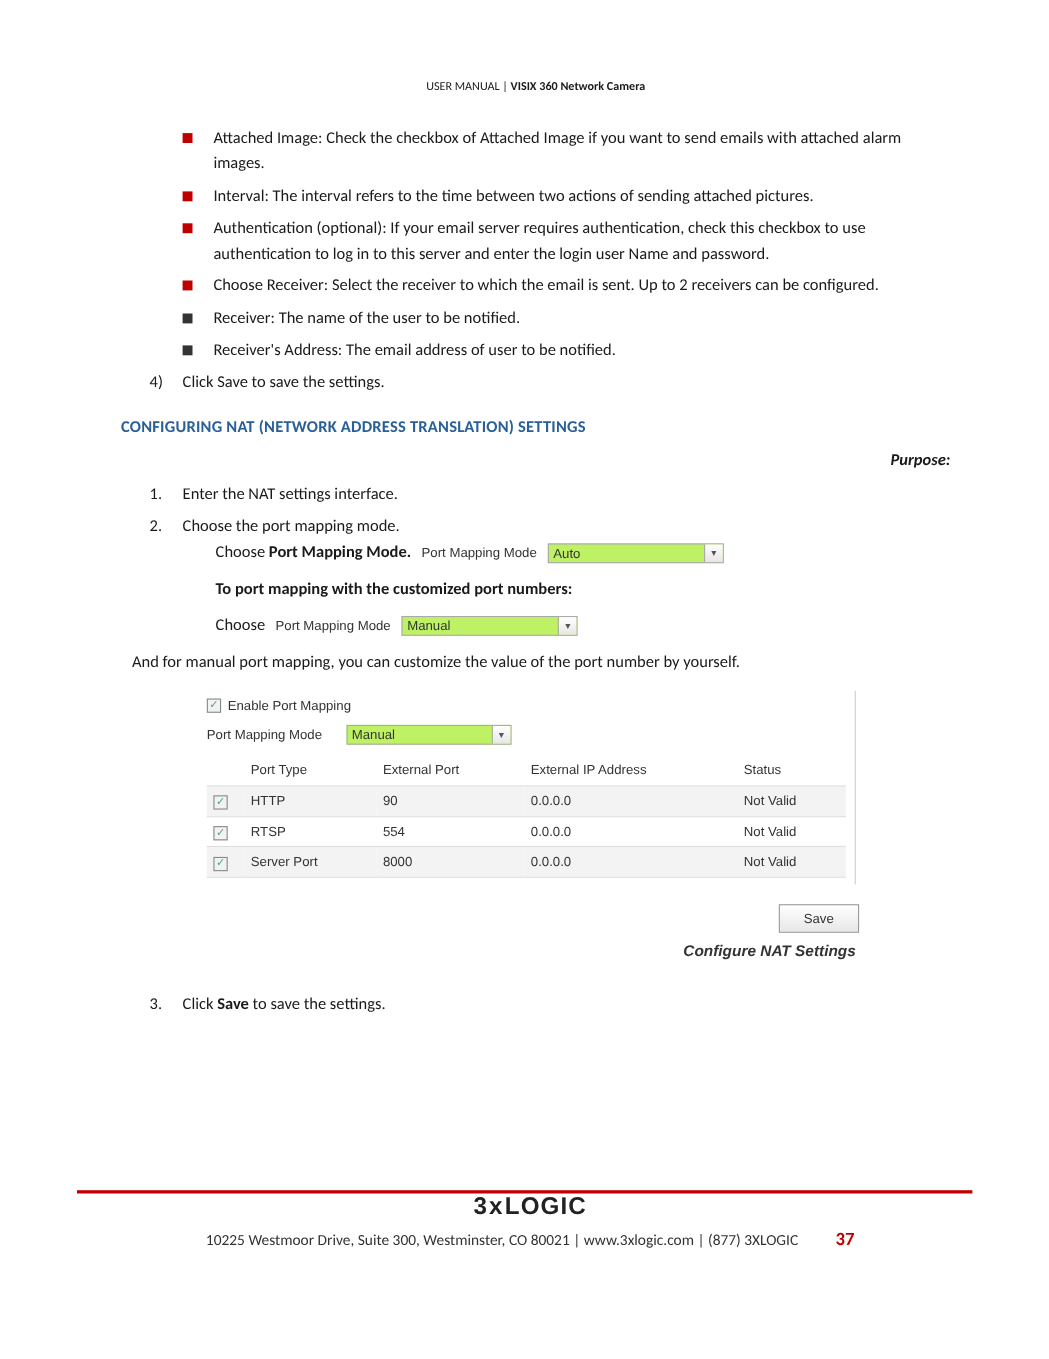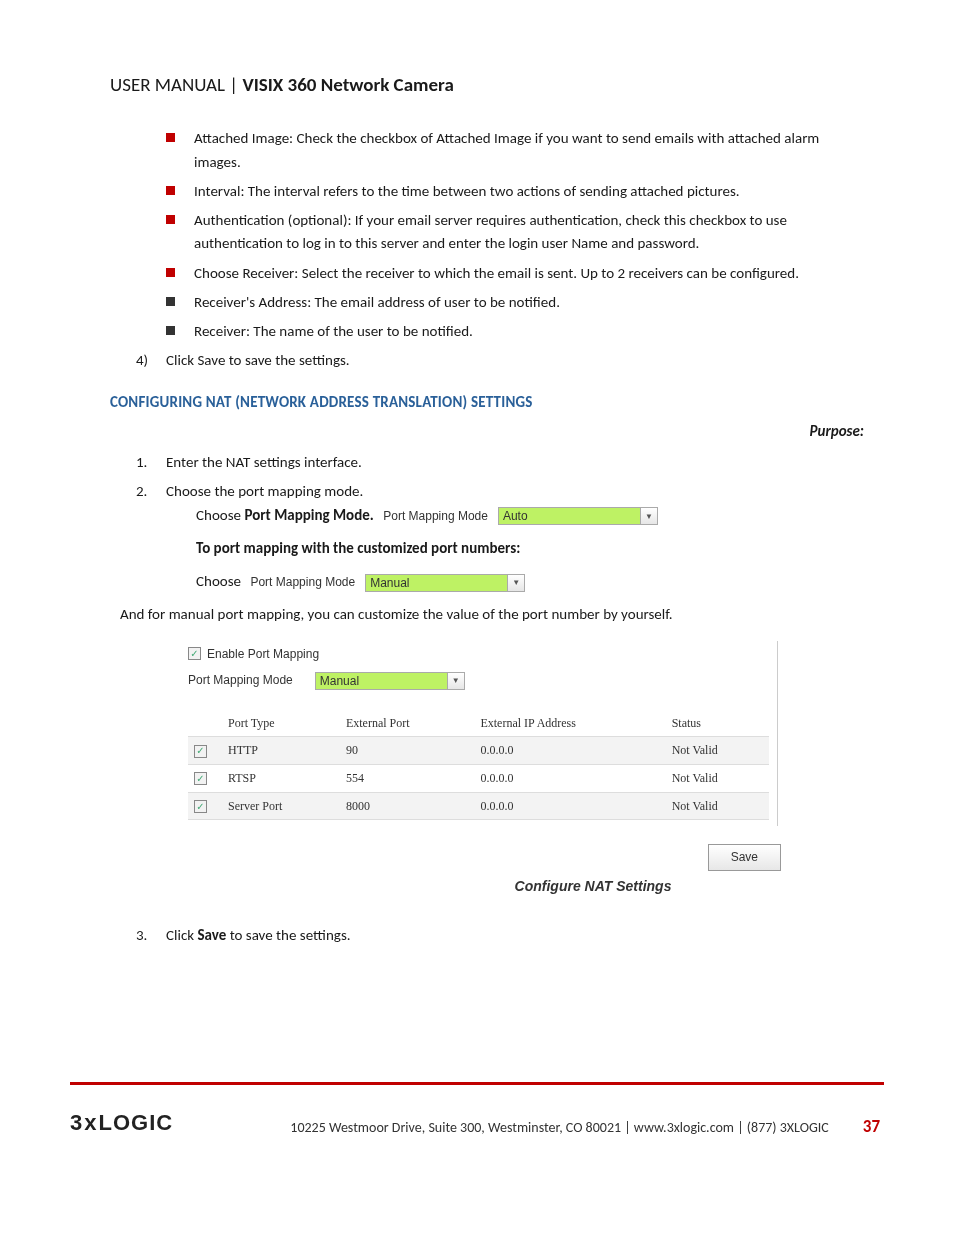--- a/index.html
+++ b/index.html
@@ -8,22 +8,22 @@
     font-size: 15px;
     color: #1a1a1a;
     width: 954px;
     height: 1235px;
     background: #fff;
     position: relative;
     padding: 70px 90px 0 110px;
     line-height: 1.55;
   }
   .header {
-    text-align: left;
-    font-size: 19px;
+    text-align: center;
+    font-size: 11px;
     margin-bottom: 28px;
   }
   .header .bold { font-weight: bold; }
   ul.red-bullets { list-style: none; padding-left: 56px; }
   ul.red-bullets li { position: relative; margin-bottom: 6px; padding-left: 28px; }
   ul.red-bullets li::before {
     content: "";
     position: absolute;
     left: 0; top: 6px;
     width: 9px; height: 9px;
@@ -70,57 +70,57 @@
   .indent { padding-left: 30px; }
   .para-b { margin: 10px 0 10px 0; }
   .para-center-note { margin: 10px 0 14px 10px; }
 
   
   .nat-box { margin: 0 0 0 78px; width: 590px; font-family: Arial, sans-serif; font-size: 12px; color: #333; position: relative; }
   .nat-top { padding: 4px 0 6px 0; border-right: 1px solid #ccc; padding-right: 8px; }
   .chkline { display: flex; align-items: center; gap: 6px; margin-bottom: 8px; }
   .chkbox { width: 13px; height: 13px; border: 1px solid #888; background: #f2f2f2; display: inline-flex; align-items: center; justify-content: center; font-size: 10px; color: #4a7; }
   .modeRow { display: flex; align-items: center; gap: 22px; }
-  table.ports { width: 100%; border-collapse: collapse; margin-top: 20px; font-family: Liberation Serif, serif; }
+  table.ports { width: 100%; border-collapse: collapse; margin-top: 10px; }
   table.ports th, table.ports td { text-align: left; padding: 4px 6px; font-size: 12px; font-weight: normal; }
   table.ports tr { border-bottom: 1px solid #ddd; }
   table.ports tr:nth-child(even) td { background: #f3f3f3; }
   table.ports th { background: #fff; }
   .save-btn {
     position: absolute; right: -3px; margin-top: 18px;
     border: 1px solid #999; background: linear-gradient(#fff,#e7e7e7);
     padding: 3px 22px; font-family: Arial,sans-serif; font-size: 12px; color: #333;
   }
-  .caption { font-style: italic; font-weight: bold; text-align: center; margin: 50px 0 0 220px; font-size: 14px; }
+  .caption { font-style: italic; font-weight: bold; text-align: right; margin: 50px 0 0 220px; font-size: 14px; }
 
   
   .footer-rule { position: absolute; left: 70px; right: 70px; bottom: 150px; height: 3px; background: #c00000; }
-  .footer { position: absolute; left: 70px; right: 74px; bottom: 95px; display: flex; align-items: flex-end; justify-content: space-between; }
+  .footer { position: absolute; left: 70px; right: 60px; bottom: 95px; display: flex; align-items: center; justify-content: space-between; flex-direction: column; }
   .logo { font-family: Arial, sans-serif; font-weight: 900; font-size: 22px; letter-spacing: 1px; color: #222; }
   .logo .x { padding: 0 1px; }
   .footer .addr { font-size: 14px; color: #333; }
   .footer .pg { font-size: 17px; color: #c00000; font-weight: bold; margin-left: 18px; }
   .footer-right { display: flex; align-items: baseline; gap: 16px; }
 </style>
 </head>
 <body>
 
 <div class="header">
   <span>USER MANUAL | </span><span class="bold">VISIX 360 Network Camera</span>
 </div>
 
 <ul class="red-bullets">
   <li>Attached Image: Check the checkbox of Attached Image if you want to send emails with attached alarm images.</li>
   <li>Interval: The interval refers to the time between two actions of sending attached pictures.</li>
   <li>Authentication (optional): If your email server requires authentication, check this checkbox to use authentication to log in to this server and enter the login user Name and password.</li>
   <li>Choose Receiver: Select the receiver to which the email is sent. Up to 2 receivers can be configured.</li>
 </ul>
 <ul class="dark-bullets">
+  <li>Receiver: The name of the user to be notified.</li>
   <li>Receiver's Address: The email address of user to be notified.</li>
-  <li>Receiver: The name of the user to be notified.</li>
 </ul>
 
 <ol class="main">
   <li>
     <span class="num">4)</span>
     <span>Click Save to save the settings.</span>
   </li>
 </ol>
 
 <div class="section-heading">CONFIGURING NAT (NETWORK ADDRESS TRANSLATION) SETTINGS</div>

